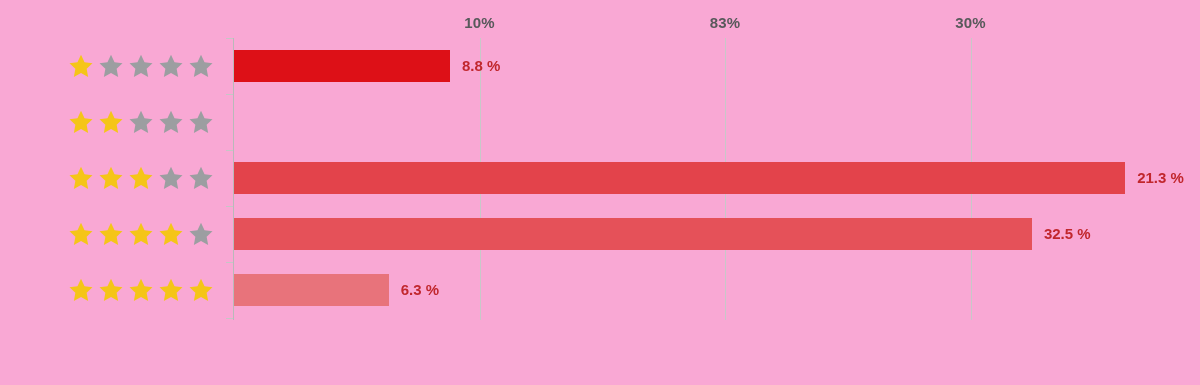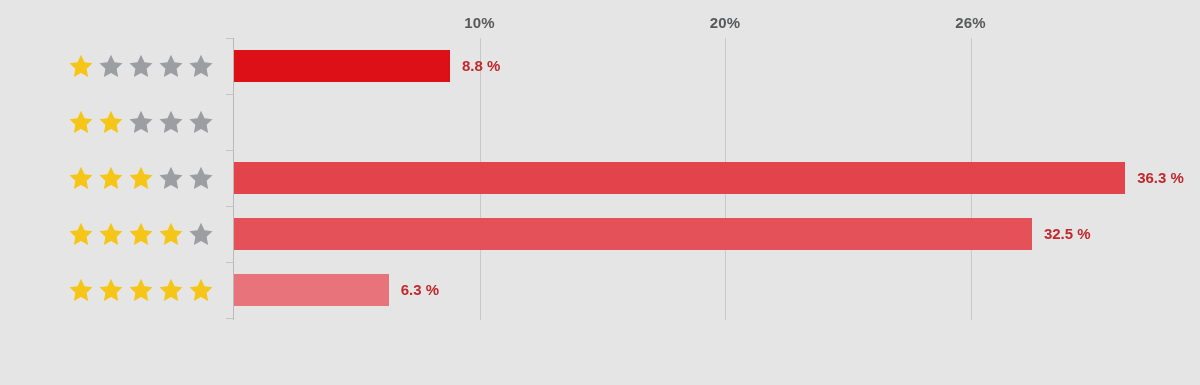--- a/index.html
+++ b/index.html
@@ -8,21 +8,21 @@
     background: #ffffff;
   }
   body {
     font-family: "Liberation Sans", sans-serif;
     -webkit-font-smoothing: antialiased;
   }
   #chart-root {
     position: relative;
     width: 1200px;
     height: 385px;
-    background: #e5e5e5;
+    background: #f9a8d4;
     overflow: hidden;
   }
 
   
   .plot-area {
     position: absolute;
     left: 0;
     top: 0;
     width: 1200px;
     height: 385px;
@@ -115,23 +115,23 @@
 <body>
 
 <div id="chart-root">
 
   <div class="plot-area">
 
     <div id="gridlines">
         <div class="gridline" style="left: 479.5px;"></div>
         <div class="grid-label" style="left: 479.5px;">10%</div>
         <div class="gridline" style="left: 725px;"></div>
-        <div class="grid-label" style="left: 725px;">20%</div>
+        <div class="grid-label" style="left: 725px;">83%</div>
         <div class="gridline" style="left: 970.5px;"></div>
-        <div class="grid-label" style="left: 970.5px;">26%</div>
+        <div class="grid-label" style="left: 970.5px;">30%</div>
       </div>
 
     <div class="y-axis-spine"></div>
     <div id="y-ticks">
         <div class="y-tick-mark" style="top: 38px;"></div>
         <div class="y-tick-mark" style="top: 94px;"></div>
         <div class="y-tick-mark" style="top: 150px;"></div>
         <div class="y-tick-mark" style="top: 206px;"></div>
         <div class="y-tick-mark" style="top: 262px;"></div>
         <div class="y-tick-mark" style="top: 318px;"></div>
@@ -223,21 +223,21 @@
               </svg>
             </span>
             <span style="display:flex">
               <svg class="star" viewBox="0 0 24 24" aria-hidden="true">
                 <polygon points="12,1.6 15.25,8.55 22.6,9.45 17.2,14.6 18.6,22.1 12,18.45 5.4,22.1 6.8,14.6 1.4,9.45 8.75,8.55" fill="#9c9ea1"></polygon>
               </svg>
             </span>
           </div>
           <div class="bar-track" style="width: 966px;">
             <div class="bar" style="width: 891.165px; background: rgb(227, 67, 75);"></div>
-            <div class="bar-value" style="left: 903.165px;">36.3 %</div>
+            <div class="bar-value" style="left: 903.165px;">21.3 %</div>
           </div>
         </div>
         <div class="row" style="top: 206px;">
           <div class="stars">
             <span style="display:flex">
               <svg class="star" viewBox="0 0 24 24" aria-hidden="true">
                 <polygon points="12,1.6 15.25,8.55 22.6,9.45 17.2,14.6 18.6,22.1 12,18.45 5.4,22.1 6.8,14.6 1.4,9.45 8.75,8.55" fill="#f5c518"></polygon>
               </svg>
             </span>
             <span style="display:flex">

